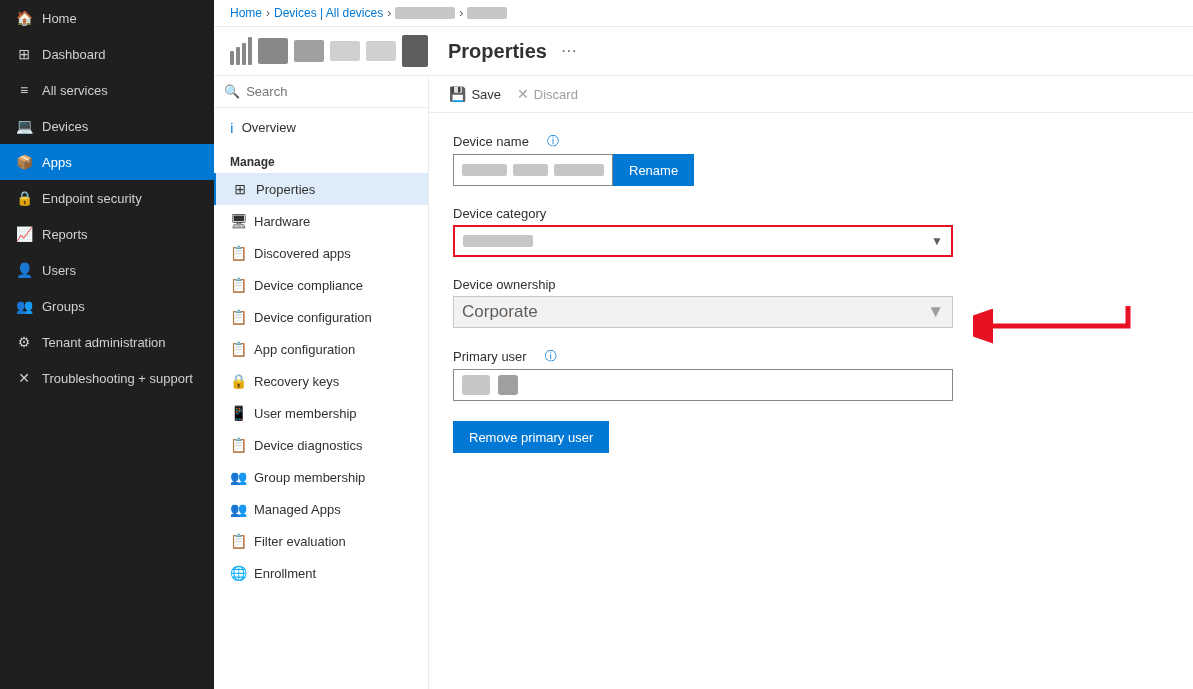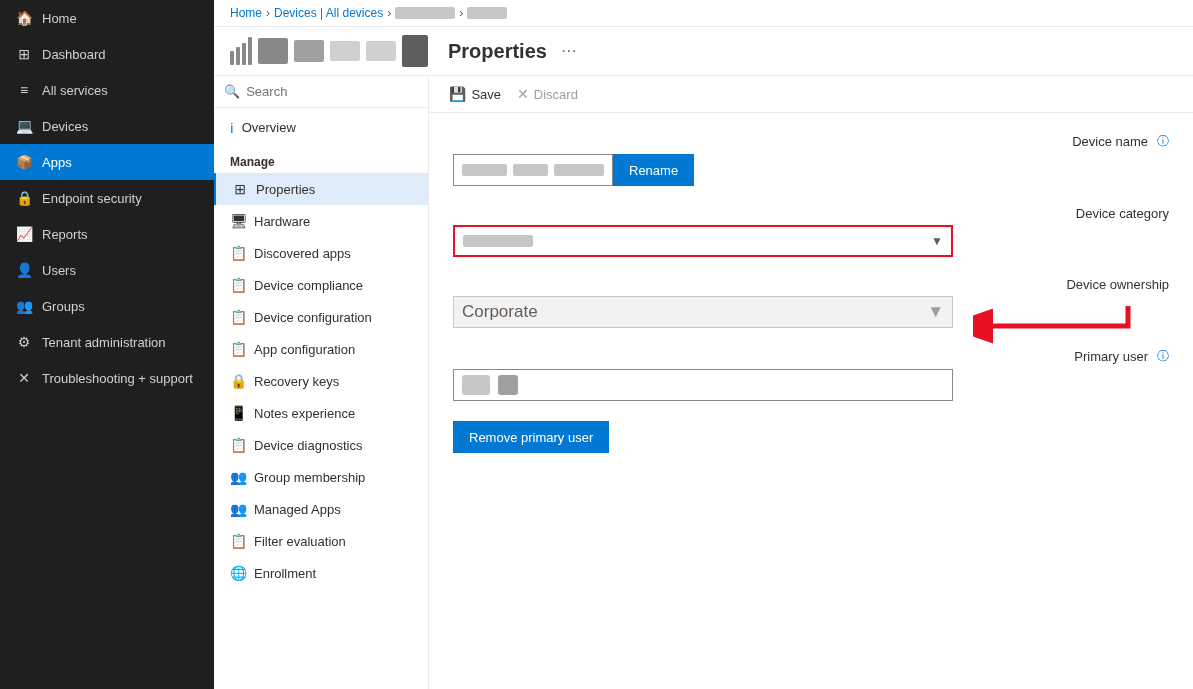--- a/index.html
+++ b/index.html
@@ -189,25 +189,24 @@
     .form-body {
       padding: 20px 24px;
     }
 
     .form-group {
       margin-bottom: 20px;
     }
     .form-label {
       display: flex;
       align-items: center;
-      gap: 9px;
+      gap: 18px;
       font-size: 13px;
       color: #323130;
       margin-bottom: 4px;
-      justify-content: flex-end;
     }
     .form-label .required { color: #a4262c; }
     .form-label .info-icon { color: #0078d4; font-size: 12px; cursor: pointer; }
 
     .form-input-row {
       display: flex;
       align-items: center;
     }
 
     .rename-btn {
@@ -424,21 +423,21 @@
       <div class="sidebar-nav-item">
         <span class="nav-icon">📋</span>
         <span>App configuration</span>
       </div>
       <div class="sidebar-nav-item">
         <span class="nav-icon">🔒</span>
         <span>Recovery keys</span>
       </div>
       <div class="sidebar-nav-item">
         <span class="nav-icon">📱</span>
-        <span>Notes experience</span>
+        <span>User membership</span>
       </div>
       <div class="sidebar-nav-item">
         <span class="nav-icon">📋</span>
         <span>Device diagnostics</span>
       </div>
       <div class="sidebar-nav-item">
         <span class="nav-icon">👥</span>
         <span>Group membership</span>
       </div>
       <div class="sidebar-nav-item">

